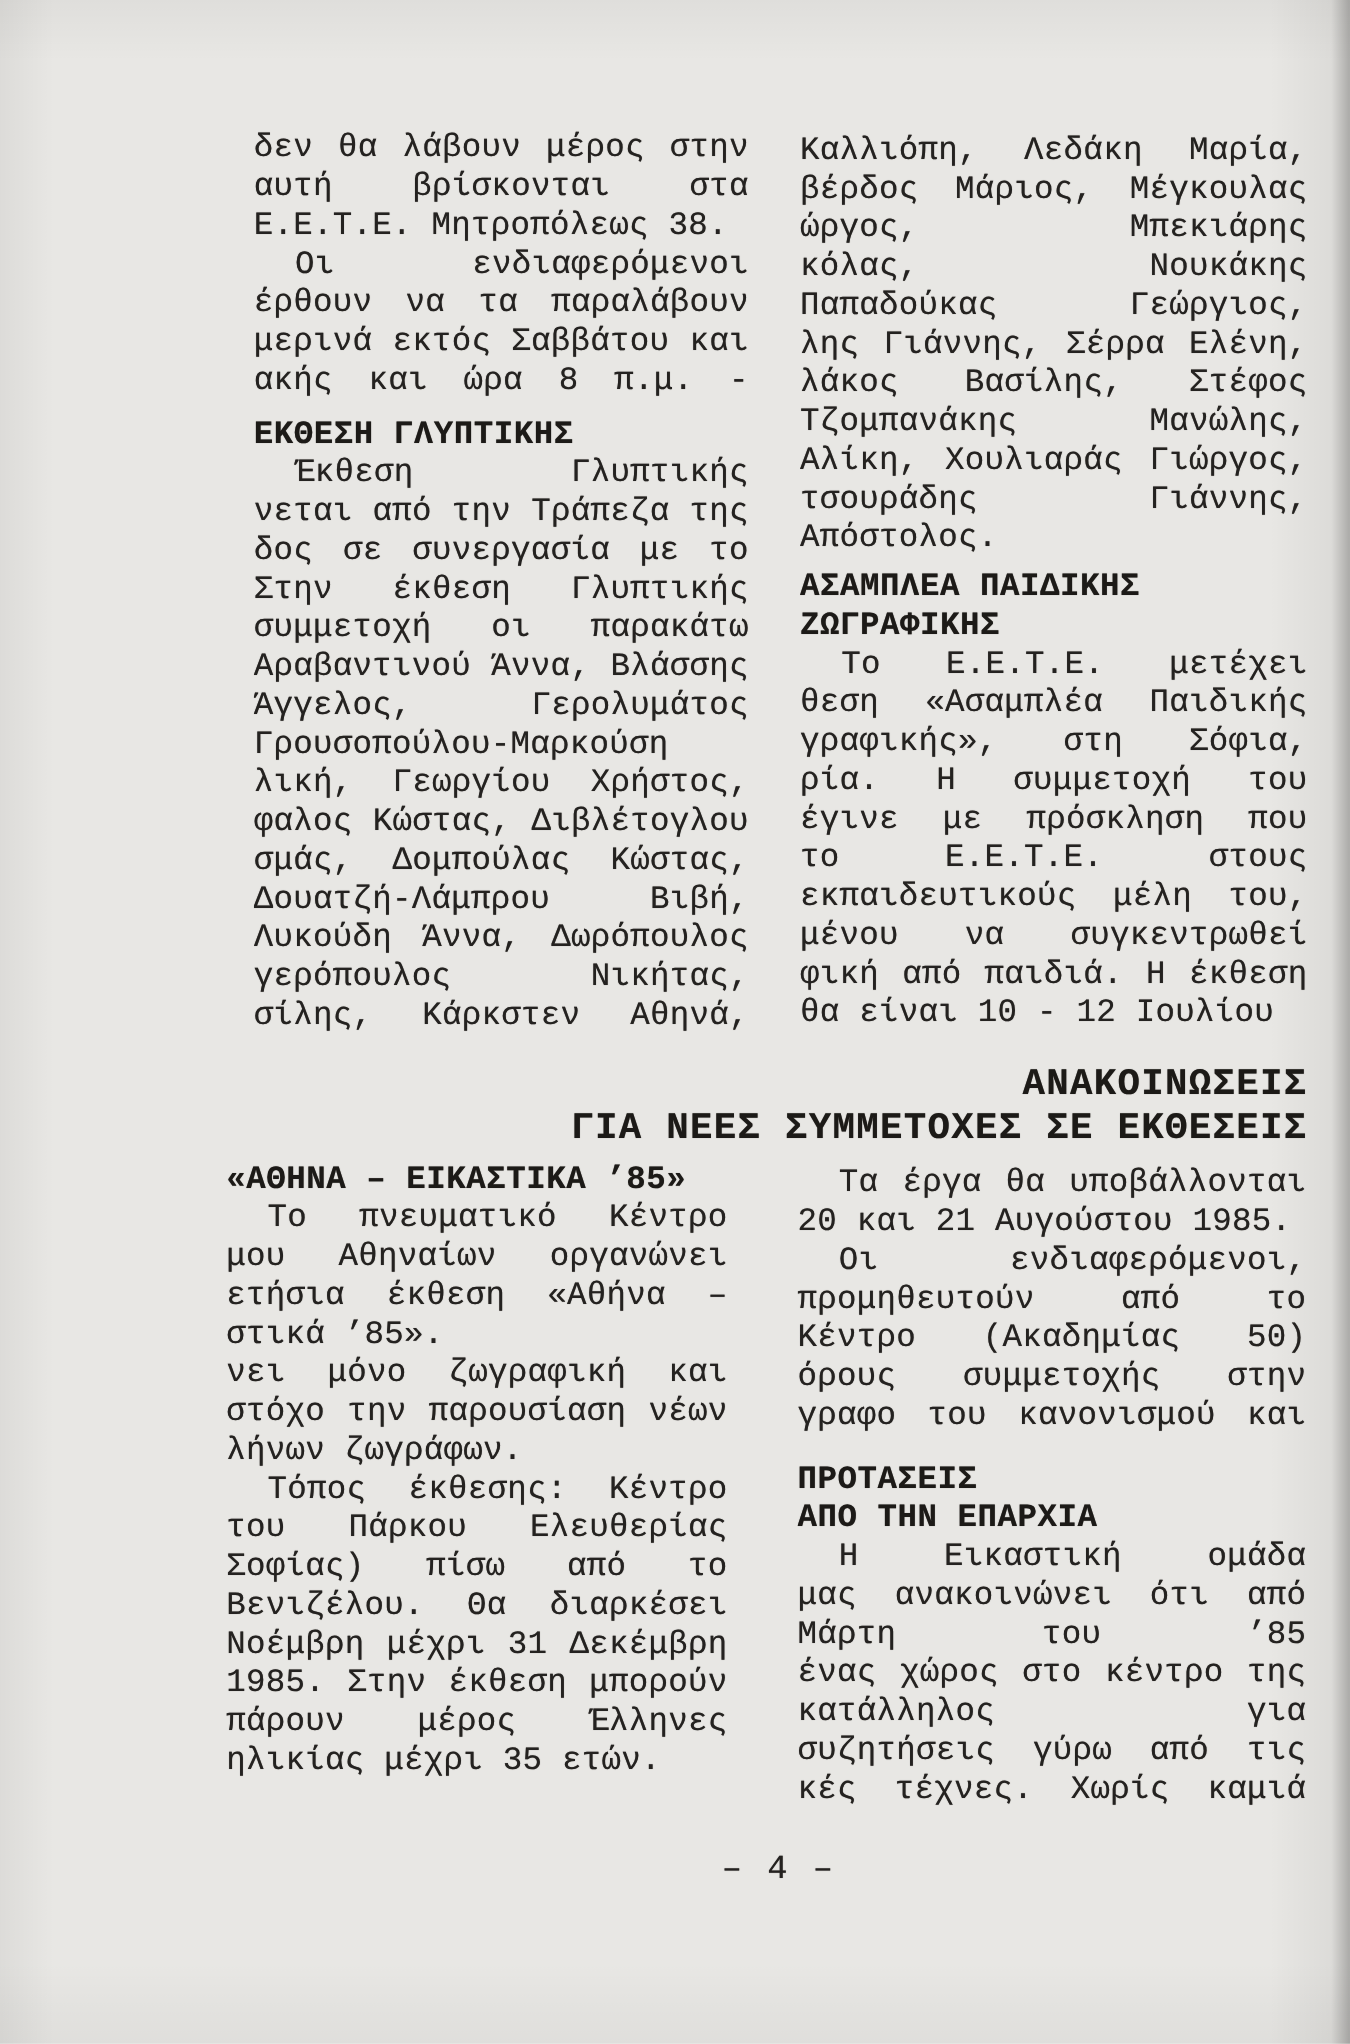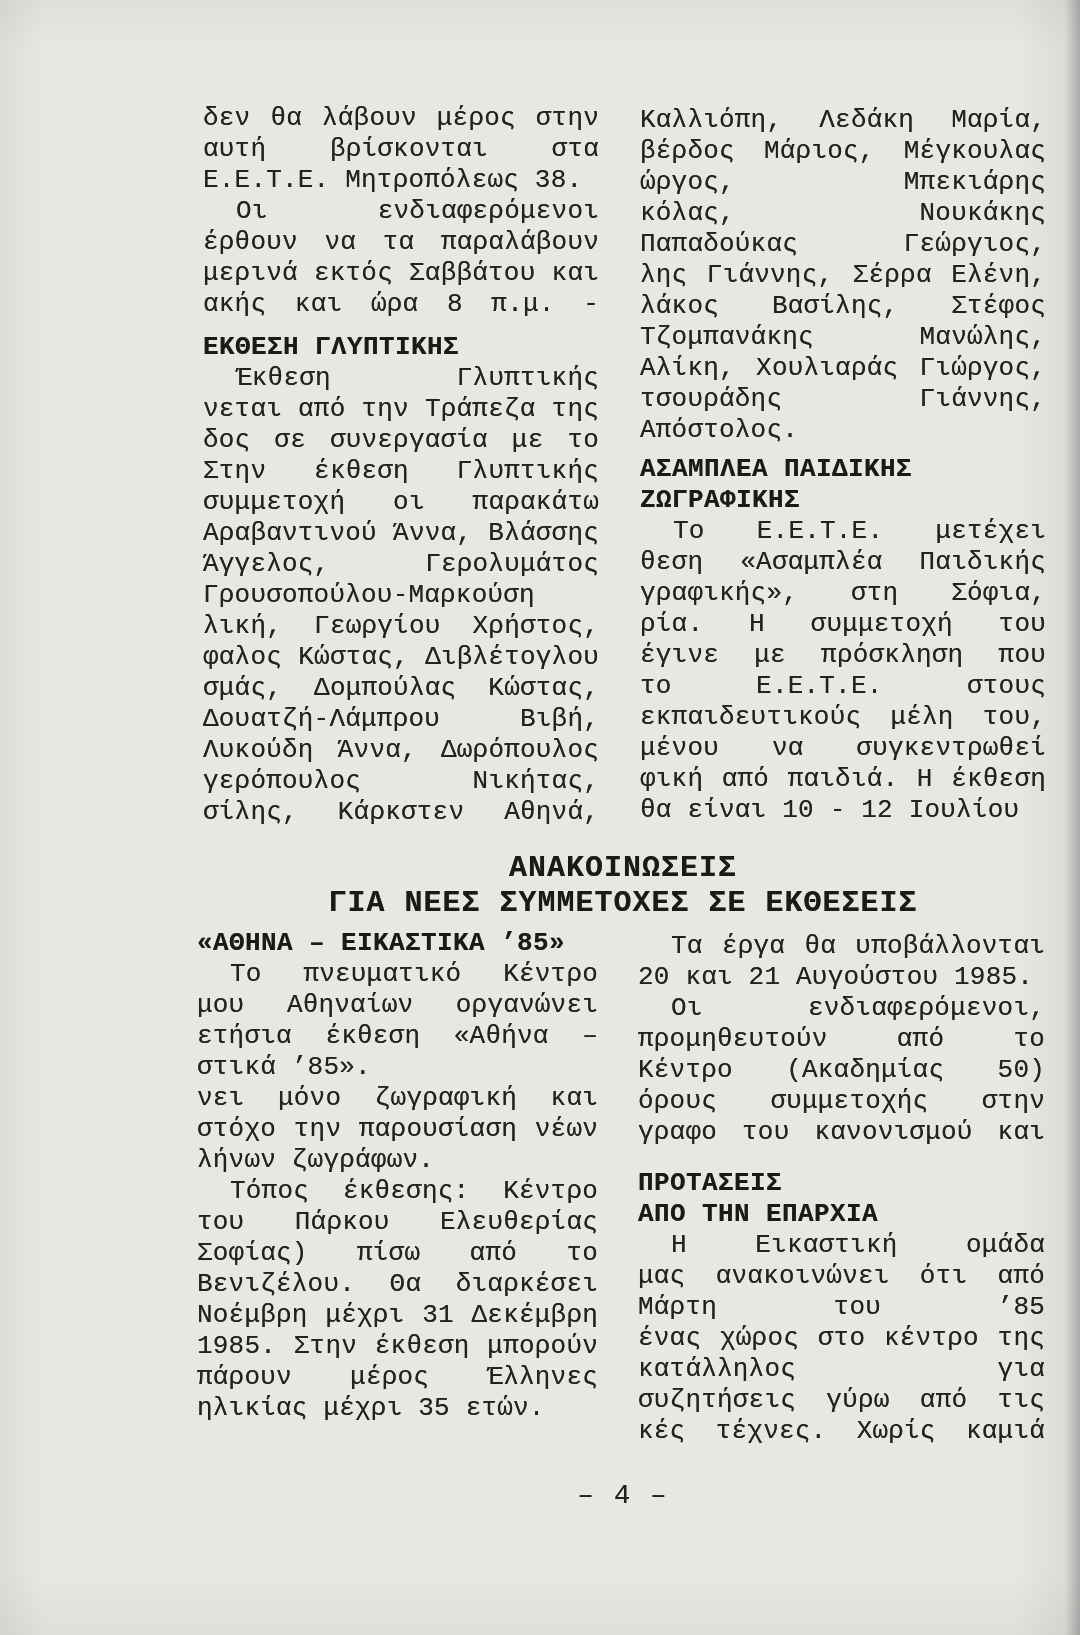--- a/index.html
+++ b/index.html
@@ -26,21 +26,21 @@
   }
   .col {
     position: absolute;
     font-size: 26px;
     line-height: 31px;
     letter-spacing: 0.2px;
     text-shadow: 0 0 0.6px rgba(45,40,35,0.65);
   }
   .col-top-left    { left: 203px; top: 103px; width: 396px; }
   .col-top-right   { left: 640px; top: 105px; width: 406px; }
-  .col-bottom-left { left: 197px; top: 928px; width: 401px; }
+  .col-bottom-left { left: 181px; top: 928px; width: 401px; }
   .col-bottom-right{ left: 638px; top: 931px; width: 407px; }
   .line {
     height: 31px;
     overflow: hidden;
     text-align: left;
   }
   .line.justify {
     text-align: justify;
     text-align-last: justify;
     text-justify: inter-word;
@@ -49,21 +49,21 @@
   .line.heading {
     font-weight: bold;
     letter-spacing: 0.4px;
     color: #1c1a17;
   }
   .center-heading {
     position: absolute;
     left: 200px;
     top: 851px;
     width: 846px;
-    text-align: center;
+    text-align: right;
     font-weight: bold;
     color: #1c1a17;
     text-shadow: 0 0 0.6px rgba(45,40,35,0.65);
   }
   .center-heading .ch-line1 {
     font-size: 30px;
     line-height: 35px;
     letter-spacing: 1px;
   }
   .center-heading .ch-line2 {

